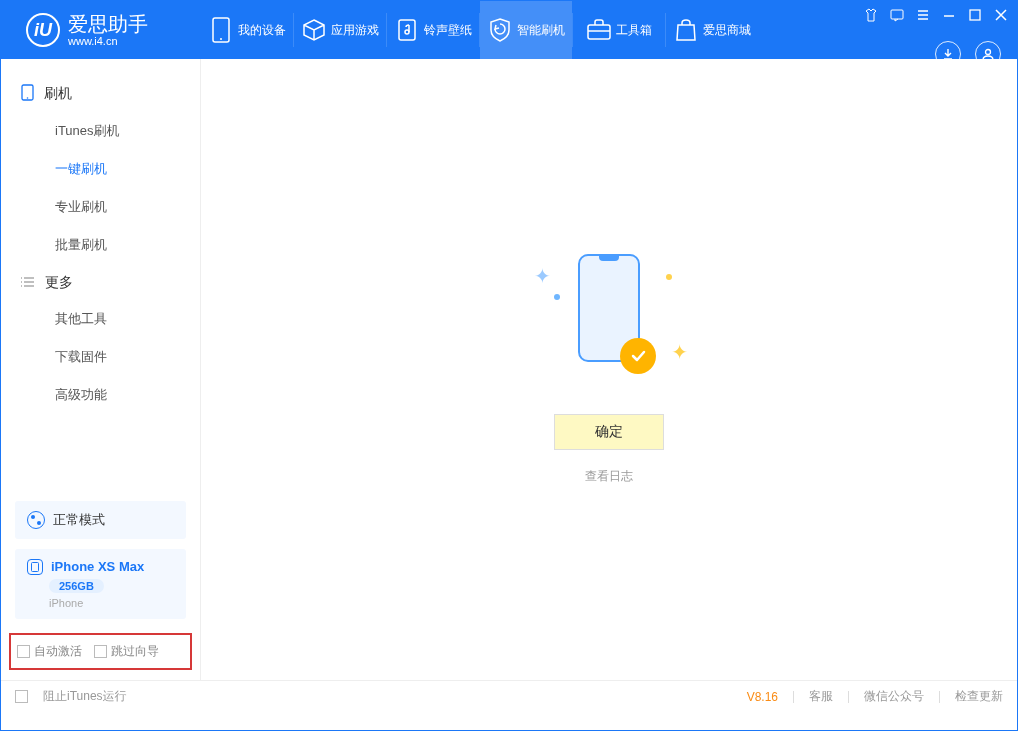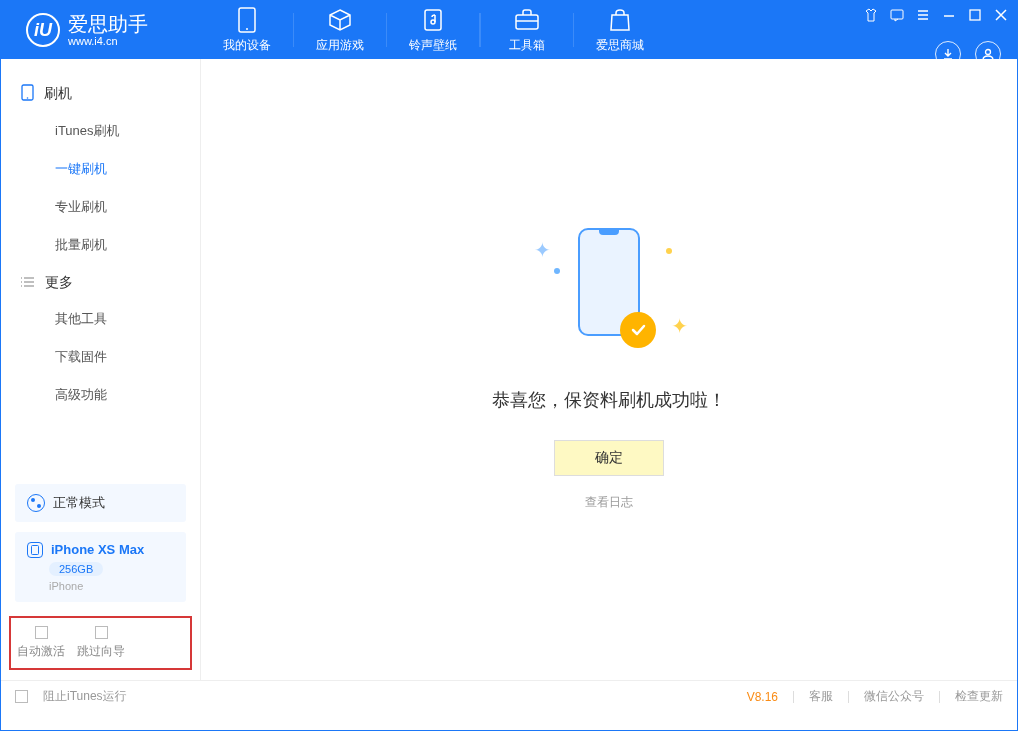--- a/index.html
+++ b/index.html
@@ -6,21 +6,21 @@
     body { background: #fff; width: 1018px; height: 731px; border: 1px solid #1b77f7; overflow: hidden; position: relative; }
     
     .header { height: 58px; background: linear-gradient(to right, #1b77f7, #1b77f7); display: flex; align-items: stretch; }
     .header-logo { width: 200px; display: flex; align-items: center; padding-left: 25px; gap: 8px; }
     .logo-circle { width: 34px; height: 34px; border: 2px solid #fff; border-radius: 50%; display: flex; align-items: center; justify-content: center; color: #fff; font-size: 18px; font-weight: bold; font-style: italic; }
     .logo-text { display: flex; flex-direction: column; color: #fff; line-height: 1.1; }
     .logo-main { font-size: 20px; font-weight: 500; }
     .logo-sub { font-size: 11px; }
     
     .nav { display: flex; flex: 1; }
-    .nav-item { width: 92px; display: flex; flex-direction: column; align-items: center; justify-content: center; color: #fff; cursor: pointer; position: relative; gap: 4px; }
+    .nav-item { width: 92px; display: flex; align-items: center; justify-content: center; color: #fff; cursor: pointer; position: relative; gap: 4px; }
     .nav-item.active { background: rgba(255,255,255,0.18); }
     .nav-sep { width: 1px; background: rgba(255,255,255,0.15); margin: 12px 0; }
     .nav-icon { width: 26px; height: 26px; display: flex; align-items: center; justify-content: center; }
     .nav-label { font-size: 12px; }
     
     .win-controls { position: absolute; right: 8px; top: 6px; display: flex; gap: 10px; align-items: center; }
     .win-btn { width: 16px; height: 16px; color: #fff; cursor: pointer; display: flex; align-items: center; justify-content: center; }
     
     .header-right { position: absolute; right: 16px; top: 40px; display: flex; gap: 14px; align-items: center; }
     .circle-btn { width: 26px; height: 26px; border: 1.5px solid rgba(255,255,255,0.85); border-radius: 50%; display: flex; align-items: center; justify-content: center; cursor: pointer; color: #fff; }
@@ -35,25 +35,25 @@
     .side-bottom { margin-top: auto; padding: 10px 14px 0 14px; }
     .mode-box { background: #f3f8ff; border-radius: 3px; padding: 10px 12px; display: flex; align-items: center; gap: 8px; font-size: 13px; color: #333; margin-bottom: 10px; }
     .mode-icon { width: 18px; height: 18px; border-radius: 50%; border: 1px solid #1b77f7; display: flex; align-items: center; justify-content: center; position: relative; }
     .mode-icon::before, .mode-icon::after { content:""; position:absolute; width:4px; height:4px; border-radius:50%; background:#1b77f7; }
     .mode-icon::before { top:3px; left:3px; }
     .mode-icon::after { bottom:3px; right:3px; }
     
     .dev-box { background: #f3f8ff; border-radius: 3px; padding: 10px 12px; display: flex; flex-direction: column; gap: 4px; margin-bottom: 10px; }
     .dev-row1 { display: flex; align-items: flex-start; gap: 8px; color: #1b77f7; font-size: 13px; font-weight: 600; }
     .dev-icon { width:16px; height:16px; border:1.5px solid #1b77f7; border-radius:4px; display:flex; align-items:center; justify-content:center; }
-    .cap-badge { width: fit-content; font-size: 11px; color: #1b77f7; background: #e4f0ff; border-radius: 10px; padding: 1px 10px; margin-left: 22px; }
+    .cap-badge { width: fit-content; font-size: 11px; color: #1b77f7; background: #e4f0ff; border-radius: 10px; padding: 1px 10px; margin-left: 22px; font-weight: bold; }
     .dev-sub { font-size: 11px; color: #aaa; margin-left: 22px; }
     
     .red-box { border: 2px solid #d63838; margin: 4px 8px 10px 8px; padding: 8px 6px; display: flex; align-items: center; gap: 12px; }
-    .chk { display: flex; align-items: center; gap: 4px; font-size: 12px; color: #888; cursor: pointer; flex-direction: column; }
+    .chk { display: flex; align-items: center; gap: 4px; font-size: 12px; color: #888; cursor: pointer; }
     .chk-box { width: 13px; height: 13px; border: 1px solid #bbb; }
     
     .content { flex: 1; position: relative; display: flex; flex-direction: column; align-items: center; justify-content: center; }
     .phone-illus { width: 90px; height: 130px; position: relative; margin-bottom: 30px; }
     .phone-body { width: 62px; height: 108px; border: 2px solid #4a9dff; border-radius: 10px; position: absolute; top: 0; left: 14px; background: #eaf3ff; }
     .phone-notch { width: 20px; height: 5px; background: #4a9dff; border-radius: 0 0 4px 4px; position: absolute; top: 0; left: 50%; transform: translateX(-50%); }
     .check-badge { position: absolute; right: -2px; bottom: 10px; width: 36px; height: 36px; background: #ffb400; border-radius: 50%; display: flex; align-items: center; justify-content: center; }
     .spark { position: absolute; color: #9bcaff; font-size: 20px; }
     .dot { position: absolute; width: 6px; height: 6px; border-radius: 50%; }
     
@@ -103,20 +103,30 @@
       <span class="nav-icon">
           <svg width="22" height="24" viewBox="0 0 22 24">
             <rect x="3" y="2" width="16" height="20" rx="2" fill="none" stroke="#fff" stroke-width="1.5"></rect>
             <path d="M13 7 L13 14 M13 7 Q10 7 10 9" stroke="#fff" stroke-width="1.5" fill="none"></path>
             <circle cx="11" cy="14" r="2" fill="none" stroke="#fff" stroke-width="1.5"></circle>
           </svg>
         </span>
       <span class="nav-label">铃声壁纸</span>
     </div>
     <div class="nav-sep"></div>
+    <div class="nav-item active">
+      <span class="nav-icon">
+          <svg width="24" height="26" viewBox="0 0 24 26">
+            <path d="M12 2 L21 5 L21 13 Q21 20 12 24 Q3 20 3 13 L3 5 Z" fill="none" stroke="#fff" stroke-width="1.5"></path>
+            <path d="M12 7 A5 5 0 1 1 7 12" fill="none" stroke="#fff" stroke-width="1.5"></path>
+            <path d="M8 8 L7 12 L11 11" fill="none" stroke="#fff" stroke-width="1.5"></path>
+          </svg>
+        </span>
+      <span class="nav-label">智能刷机</span>
+    </div>
     <div class="nav-sep"></div>
     <div class="nav-item">
       <span class="nav-icon">
           <svg width="26" height="22" viewBox="0 0 26 22">
             <rect x="2" y="6" width="22" height="14" rx="2" fill="none" stroke="#fff" stroke-width="1.5"></rect>
             <path d="M9 6 L9 3 Q9 1 11 1 L15 1 Q17 1 17 3 L17 6 M2 12 L24 12" fill="none" stroke="#fff" stroke-width="1.5"></path>
           </svg>
         </span>
       <span class="nav-label">工具箱</span>
     </div>
@@ -243,21 +253,20 @@
       <span class="spark" style="right:-34px; bottom:20px; color:#ffd24d;">✦</span>
       <div class="phone-body">
           <div class="phone-notch"></div>
         </div>
       <div class="check-badge">
         <svg width="18" height="18" viewBox="0 0 18 18">
             <path d="M4 9 L8 13 L15 5" stroke="#fff" stroke-width="2.5" fill="none" stroke-linecap="round" stroke-linejoin="round"></path>
           </svg>
       </div>
     </div>
-    <div class="success-msg">恭喜您，保资料刷机成功啦！</div>
     <button class="ok-btn">确定</button>
     <a class="log-link">查看日志</a>
   </div>
 </div>
 
 <div class="statusbar">
   <label class="stat-left">
     <span class="chk-box"></span>
     <span>阻止iTunes运行</span>
   </label>

